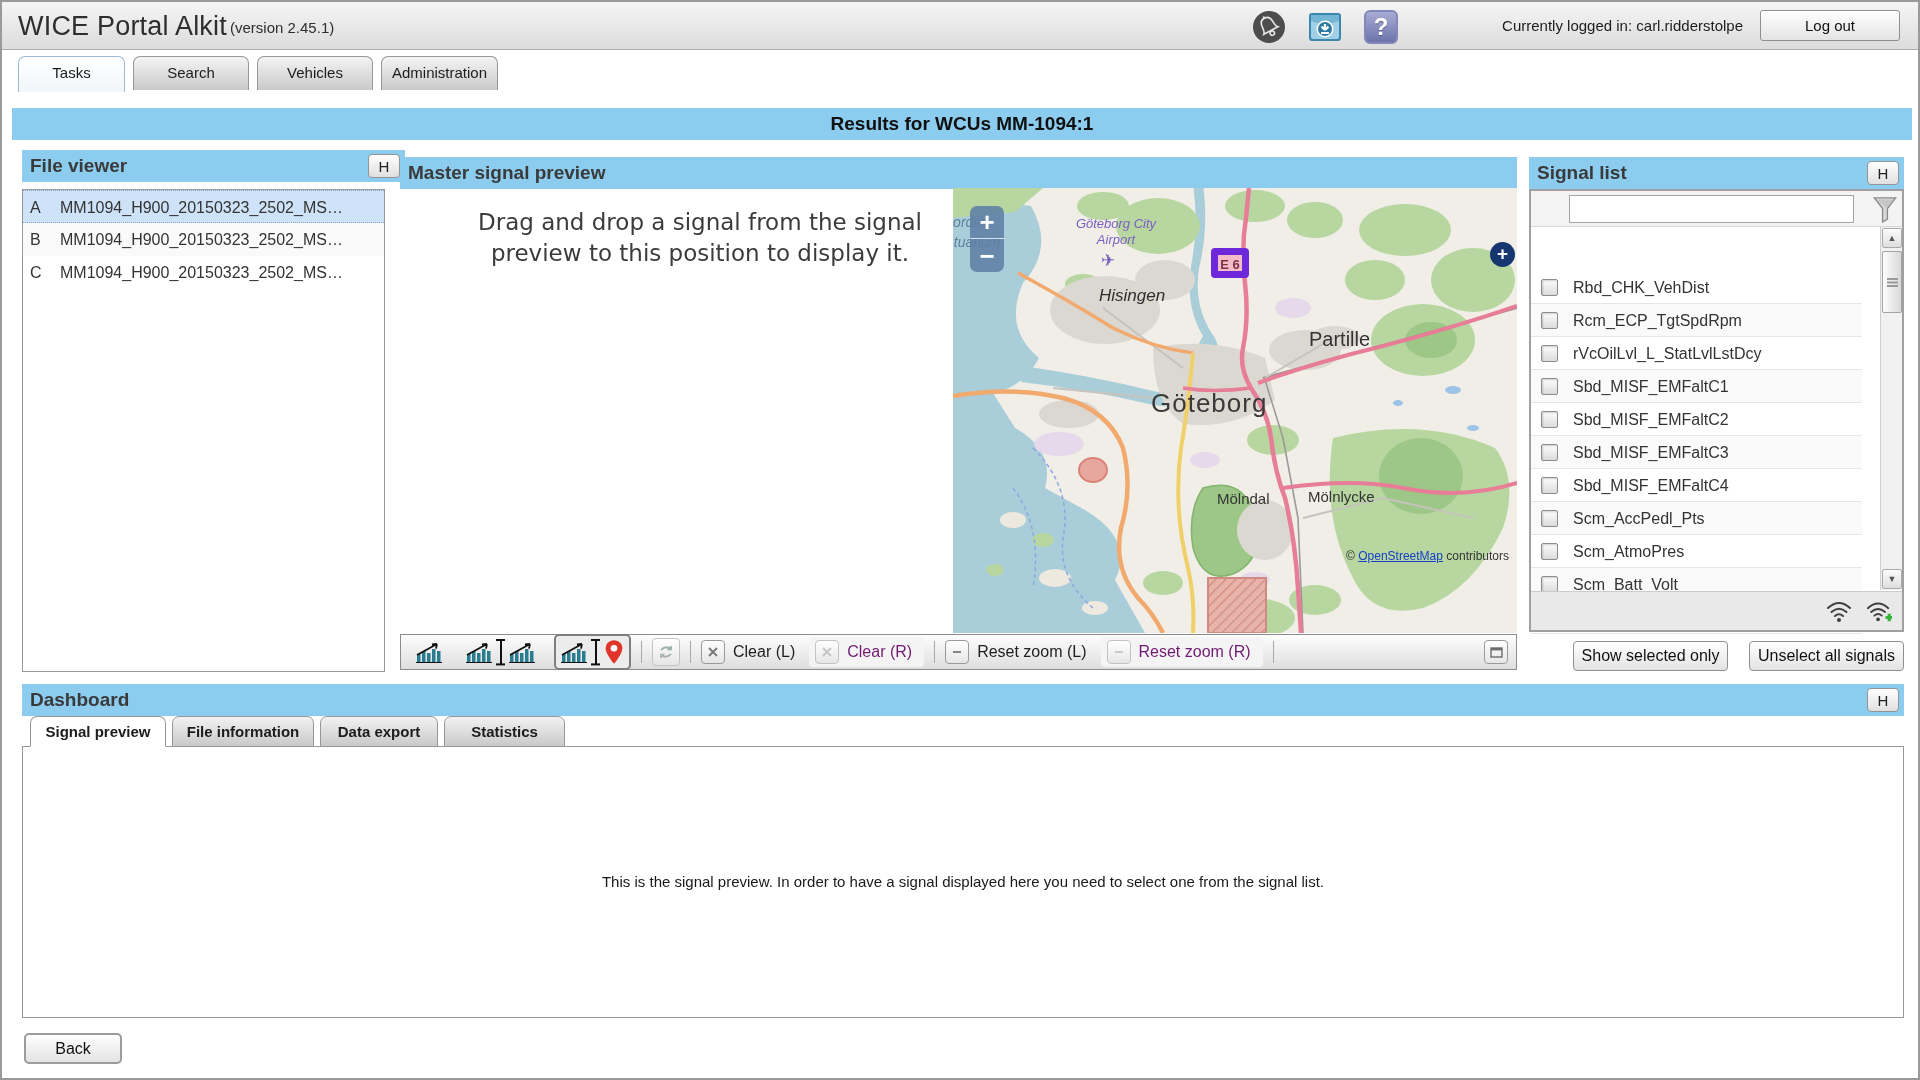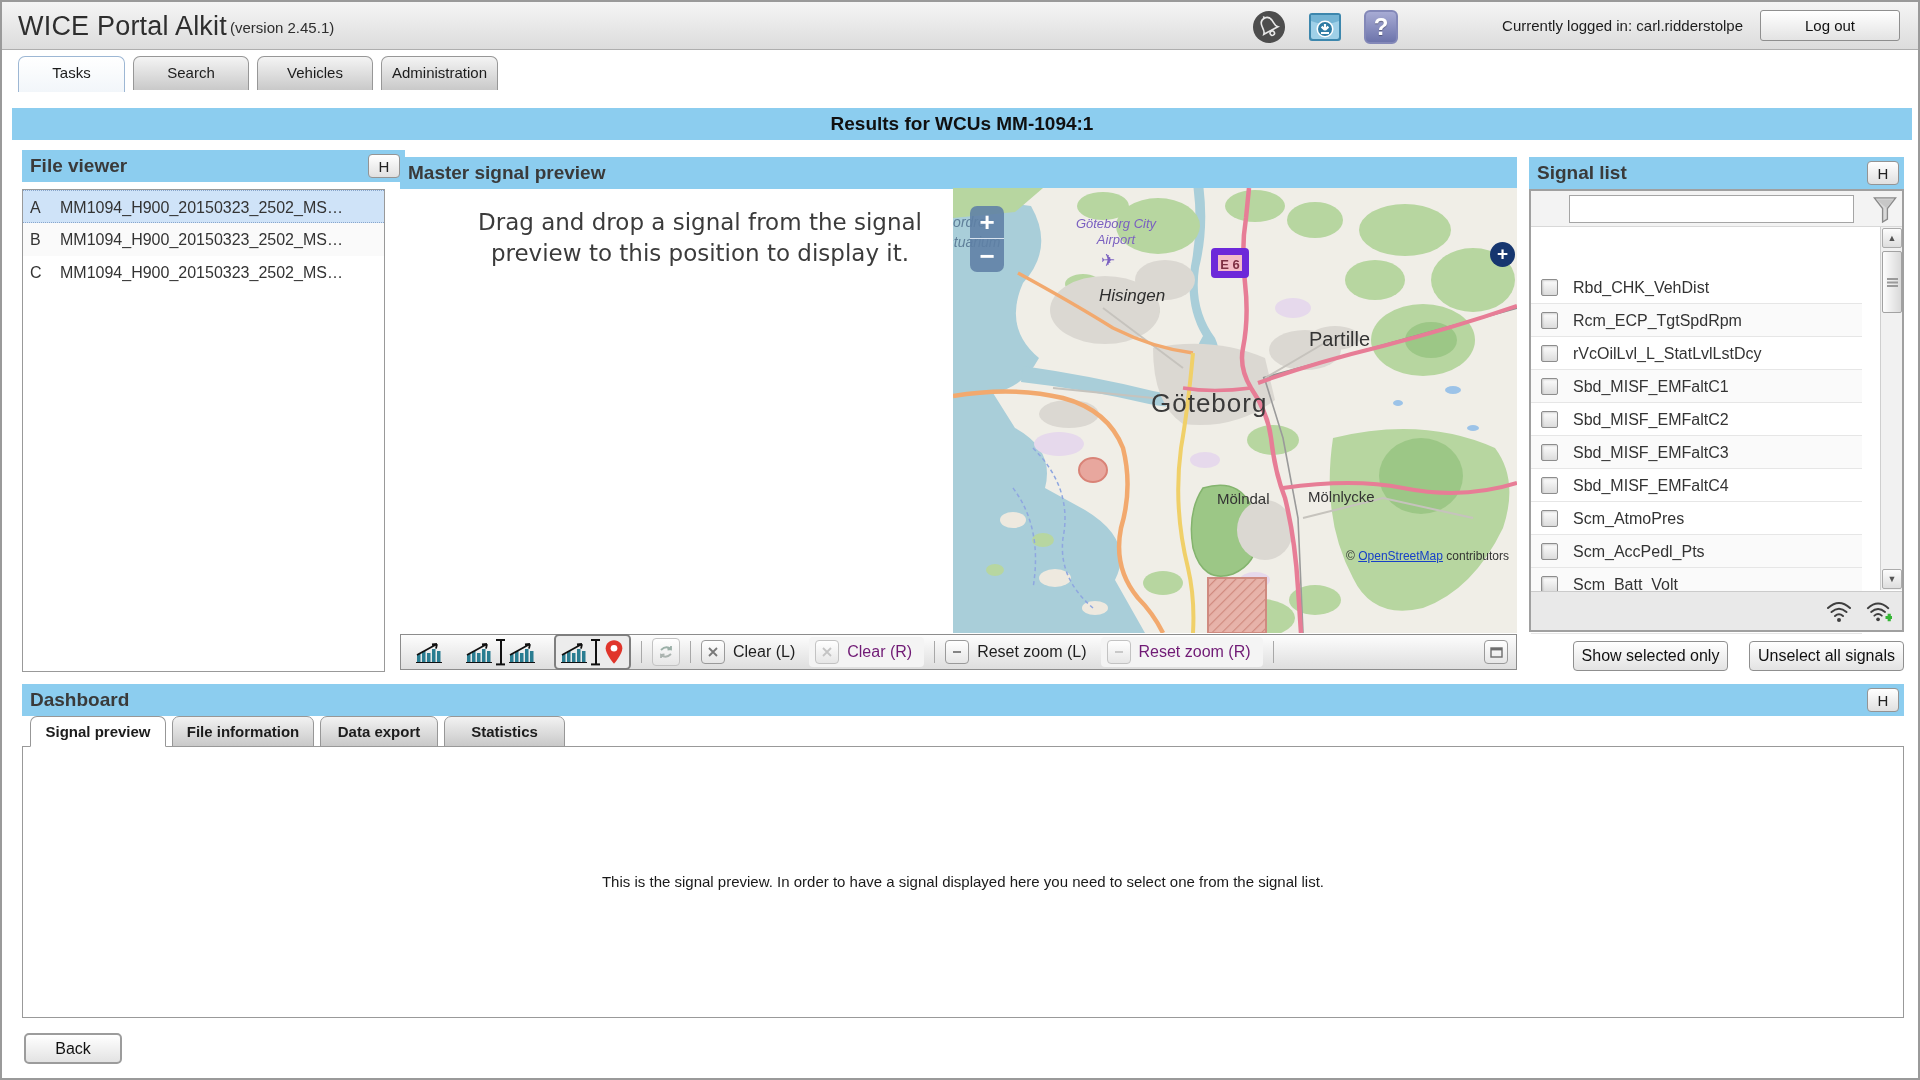--- a/index.html
+++ b/index.html
@@ -456,27 +456,27 @@
           <span class="sig">Sbd_MISF_EMFaltC2</span>
         </div>
       <div class="sl-row alt">
           <span class="cbx"></span>
           <span class="sig">Sbd_MISF_EMFaltC3</span>
         </div>
       <div class="sl-row">
           <span class="cbx"></span>
           <span class="sig">Sbd_MISF_EMFaltC4</span>
         </div>
+      <div class="sl-row alt">
+          <span class="cbx"></span>
+          <span class="sig">Scm_AccPedl_Pts</span>
+        </div>
       <div class="sl-row">
           <span class="cbx"></span>
           <span class="sig">Scm_AtmoPres</span>
-        </div>
-      <div class="sl-row alt">
-          <span class="cbx"></span>
-          <span class="sig">Scm_AccPedl_Pts</span>
         </div>
       <div class="sl-row alt">
           <span class="cbx"></span>
           <span class="sig">Scm_Batt_Volt</span>
         </div>
       <div class="sl-row">
           <span class="cbx"></span>
           <span class="sig">Scm_BoostPres</span>
         </div>
     </div>

